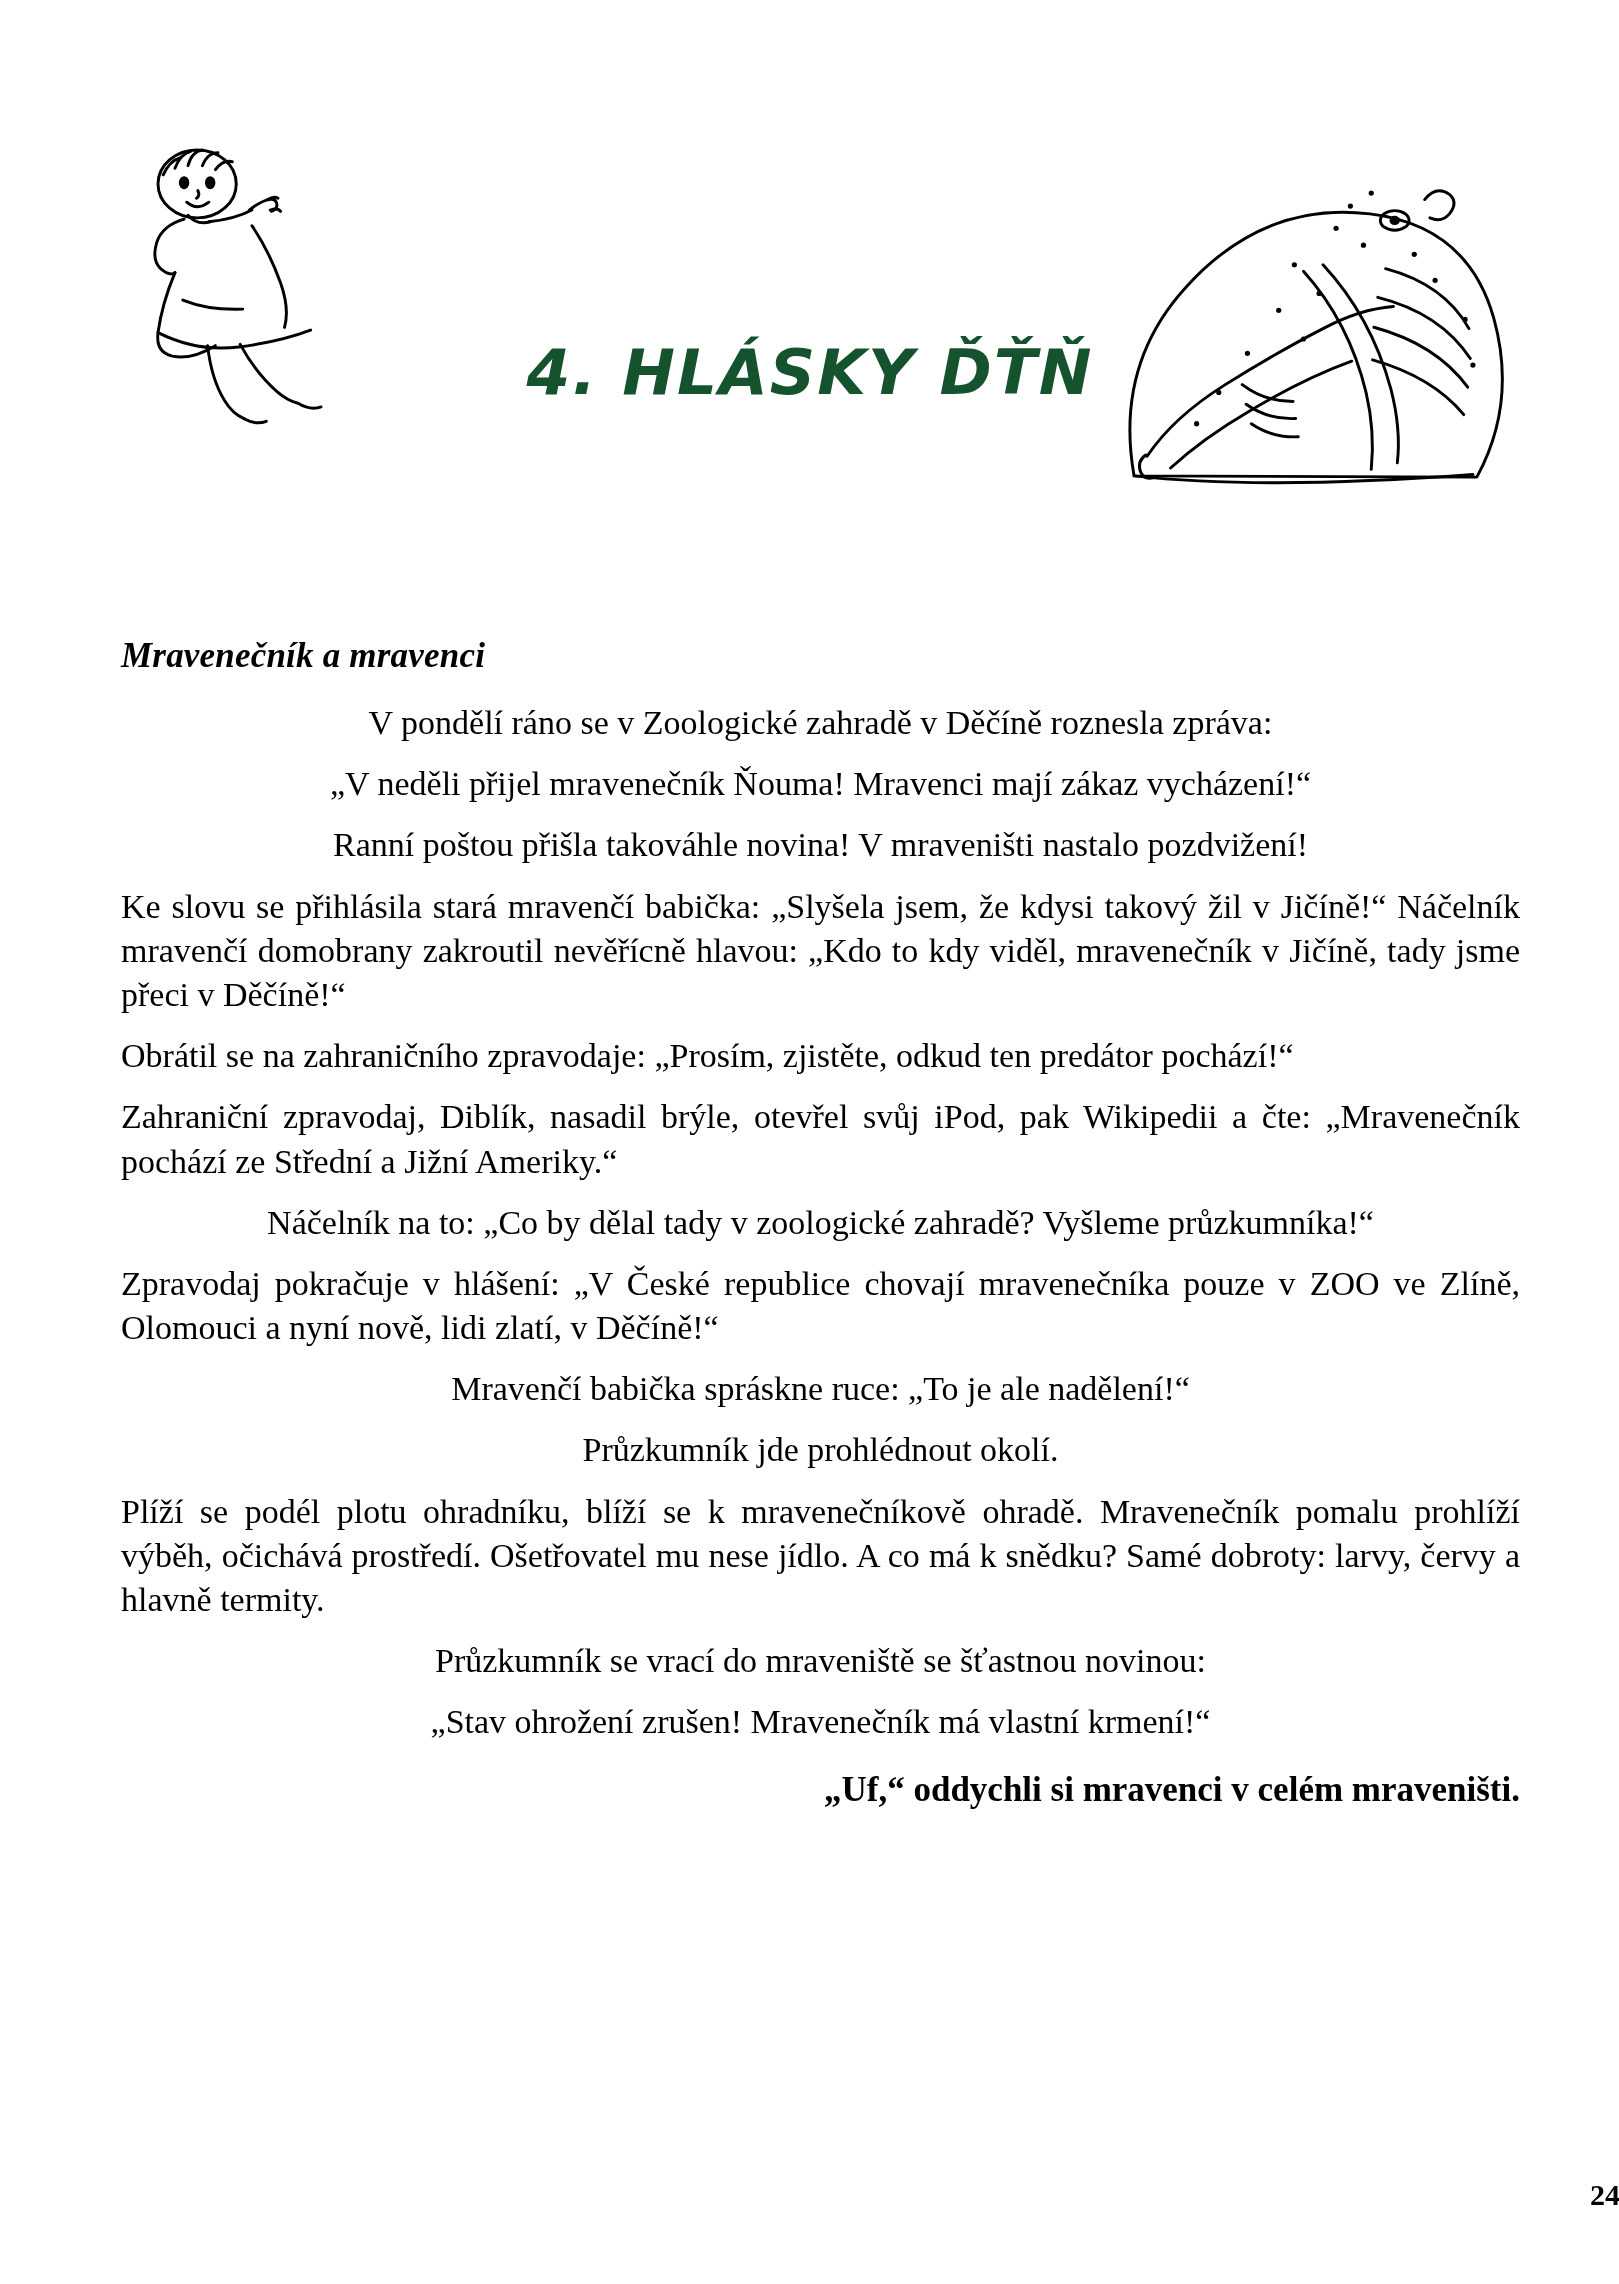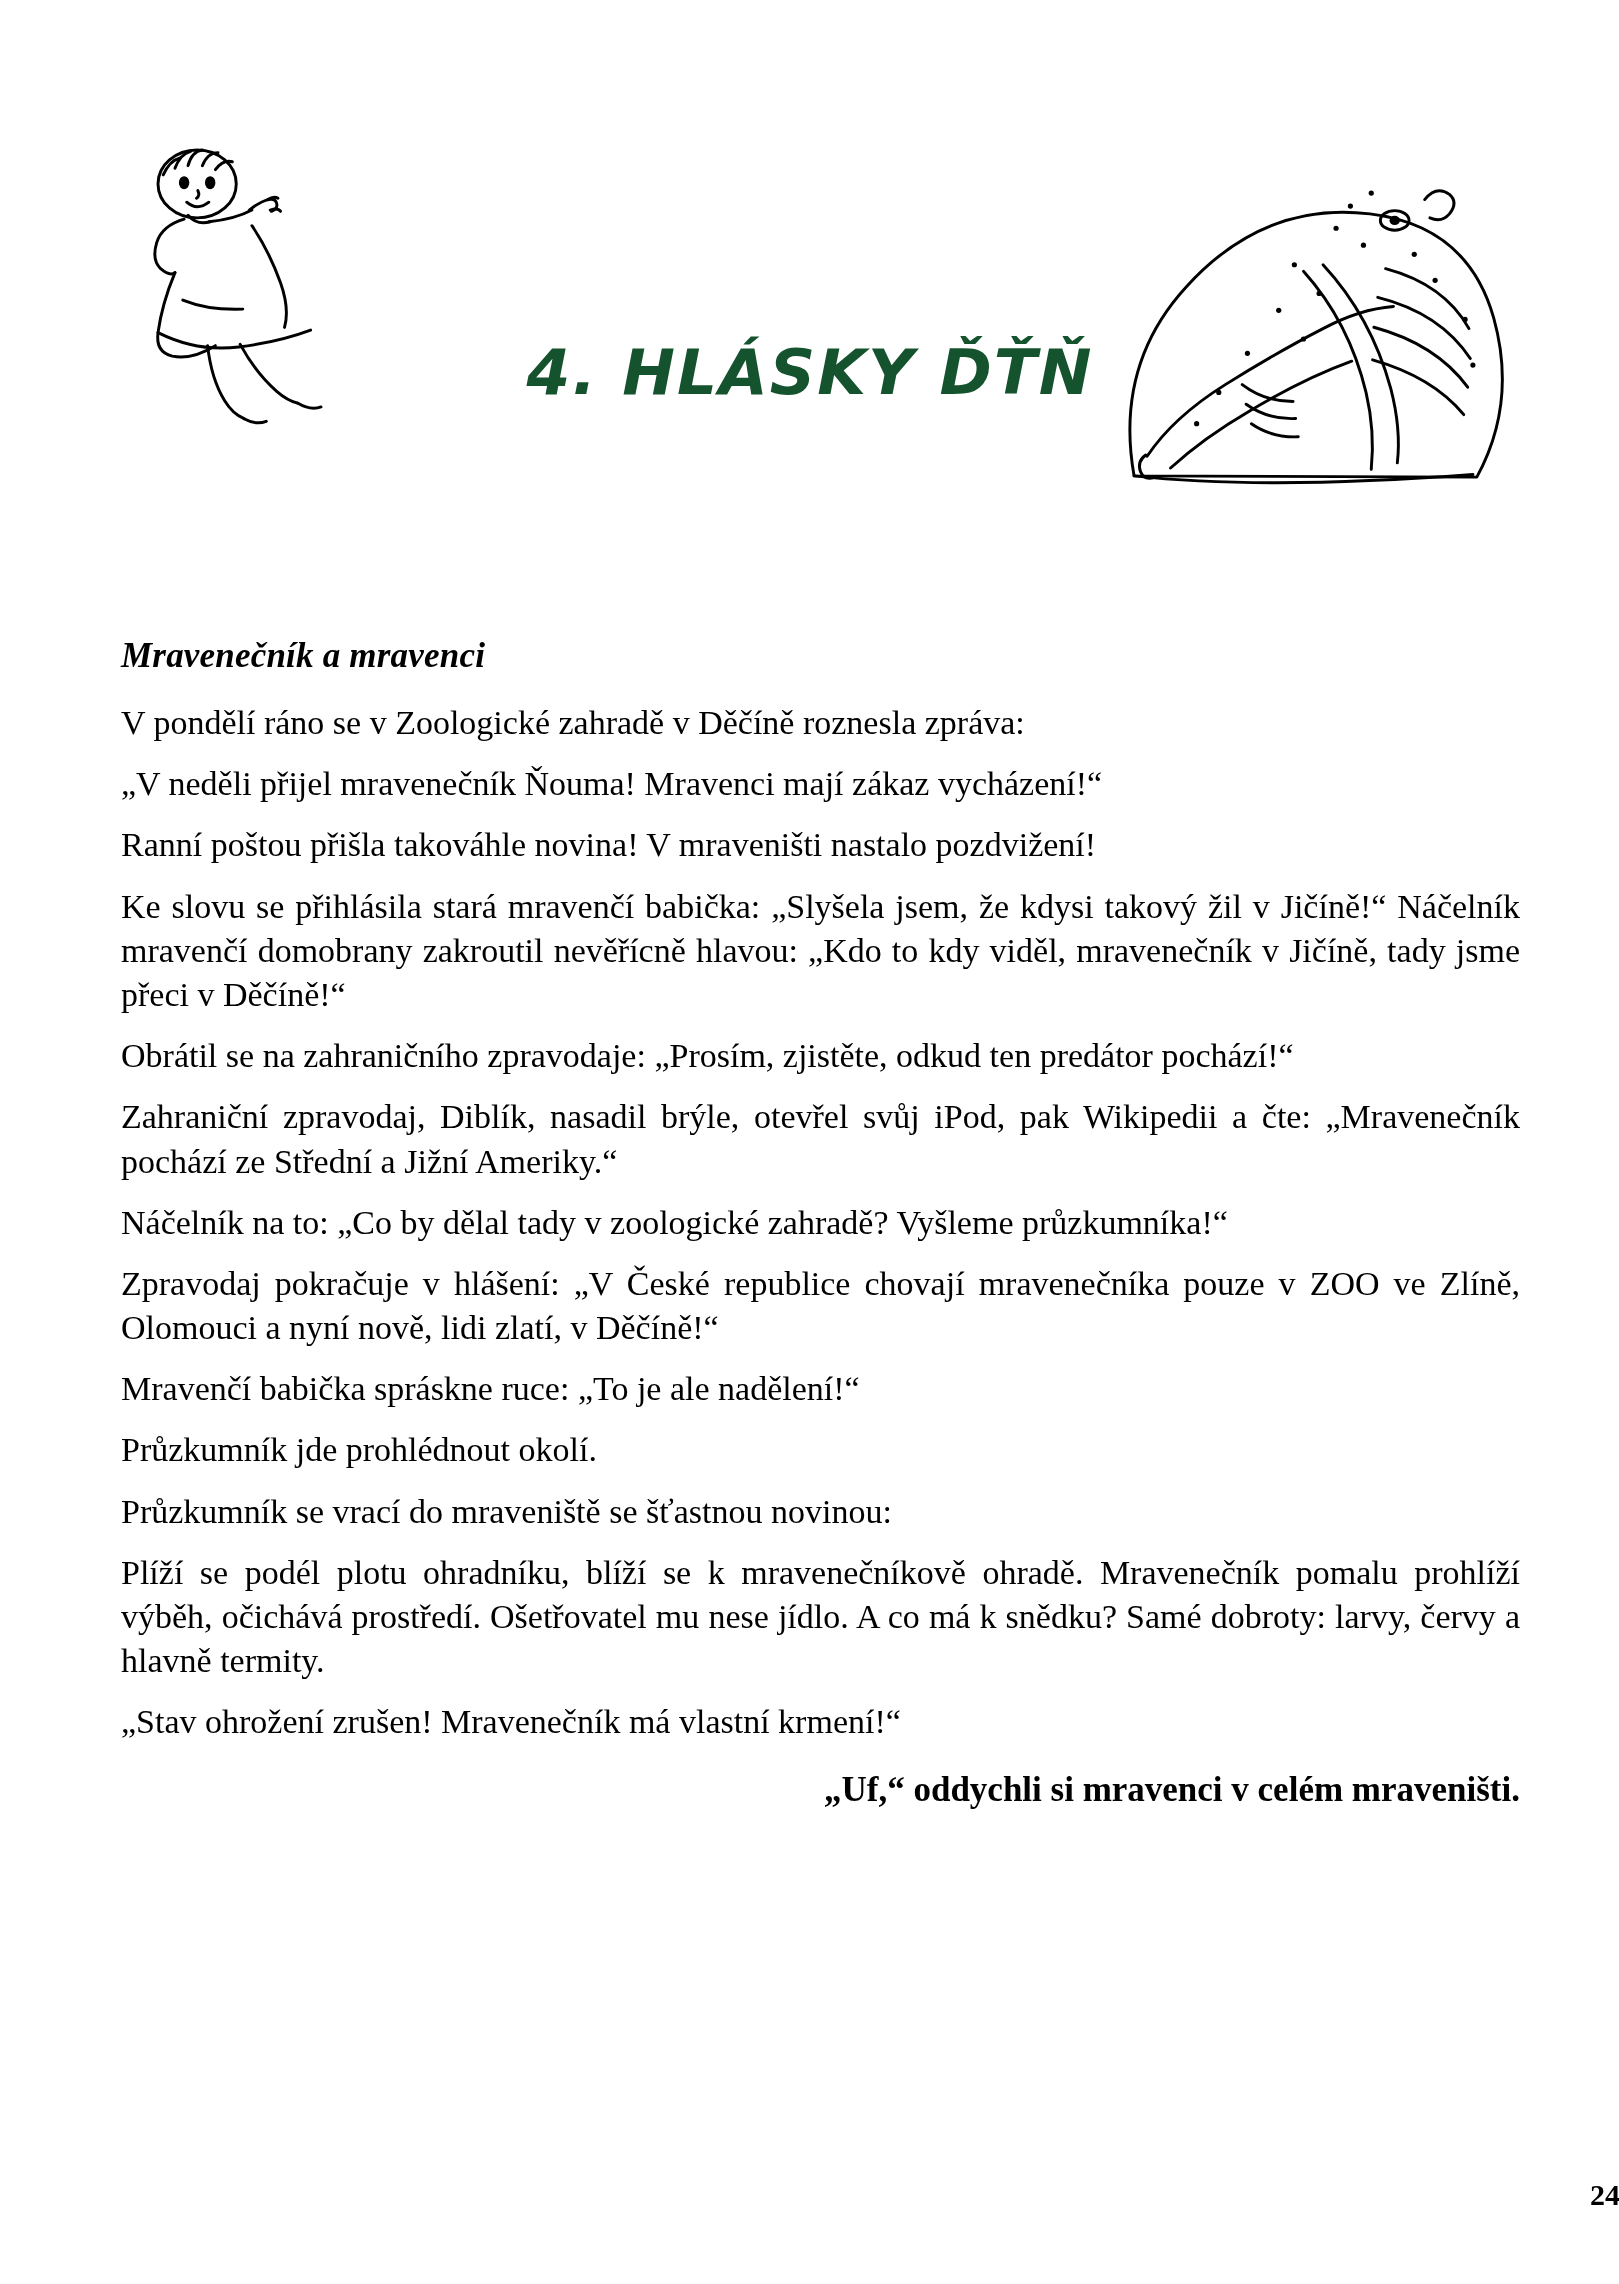--- a/index.html
+++ b/index.html
@@ -80,21 +80,21 @@
   p.para {
     margin: 0 0 17px 0;
     font-size: 34px;
     line-height: 1.30;
     text-align: justify;
     text-justify: inter-word;
     hyphens: none;
   }
   p.para:last-child { margin-bottom: 0; }
 
-  p.para.noindent { text-align: left; }
+  p.para.noindent { text-align: center; }
 
   p.closing {
     margin: 22px 0 0 0;
     font-size: 35px;
     line-height: 1.30;
     font-weight: 700;
     text-align: right;
     padding-left: 163px;
   }
 
@@ -213,22 +213,22 @@
     <p class="para noindent">V pondělí ráno se v Zoologické zahradě v Děčíně roznesla zpráva:</p>
     <p class="para noindent">„V neděli přijel mravenečník Ňouma! Mravenci mají zákaz vycházení!“</p>
     <p class="para noindent">Ranní poštou přišla takováhle novina! V mraveništi nastalo pozdvižení!</p>
     <p class="para">Ke slovu se přihlásila stará mravenčí babička: „Slyšela jsem, že kdysi takový žil v Jičíně!“ Náčelník mravenčí domobrany zakroutil nevěřícně hlavou: „Kdo to kdy viděl, mravenečník v Jičíně, tady jsme přeci v Děčíně!“</p>
     <p class="para">Obrátil se na zahraničního zpravodaje: „Prosím, zjistěte, odkud ten predátor pochází!“</p>
     <p class="para">Zahraniční zpravodaj, Diblík, nasadil brýle, otevřel svůj iPod, pak Wikipedii a čte: „Mravenečník pochází ze Střední a Jižní Ameriky.“</p>
     <p class="para noindent">Náčelník na to: „Co by dělal tady v zoologické zahradě? Vyšleme průzkumníka!“</p>
     <p class="para">Zpravodaj pokračuje v hlášení: „V České republice chovají mravenečníka pouze v ZOO ve Zlíně, Olomouci a nyní nově, lidi zlatí, v Děčíně!“</p>
     <p class="para noindent">Mravenčí babička spráskne ruce: „To je ale nadělení!“</p>
     <p class="para noindent">Průzkumník jde prohlédnout okolí.</p>
+    <p class="para">Plíží se podél plotu ohradníku, blíží se k mravenečníkově ohradě. Mravenečník pomalu prohlíží výběh, očichává prostředí. Ošetřovatel mu nese jídlo. A co má k snědku? Samé dobroty: larvy, červy a hlavně termity.</p>
     <p class="para noindent">Průzkumník se vrací do mraveniště se šťastnou novinou:</p>
-    <p class="para">Plíží se podél plotu ohradníku, blíží se k mravenečníkově ohradě. Mravenečník pomalu prohlíží výběh, očichává prostředí. Ošetřovatel mu nese jídlo. A co má k snědku? Samé dobroty: larvy, červy a hlavně termity.</p>
     <p class="para noindent">„Stav ohrožení zrušen! Mravenečník má vlastní krmení!“</p>
 
     <p class="closing">„Uf,“ oddychli si mravenci v celém mraveništi.</p>
   </div>
 
   <div class="folio">24</div>
 </div>
 
 
 </body></html>

